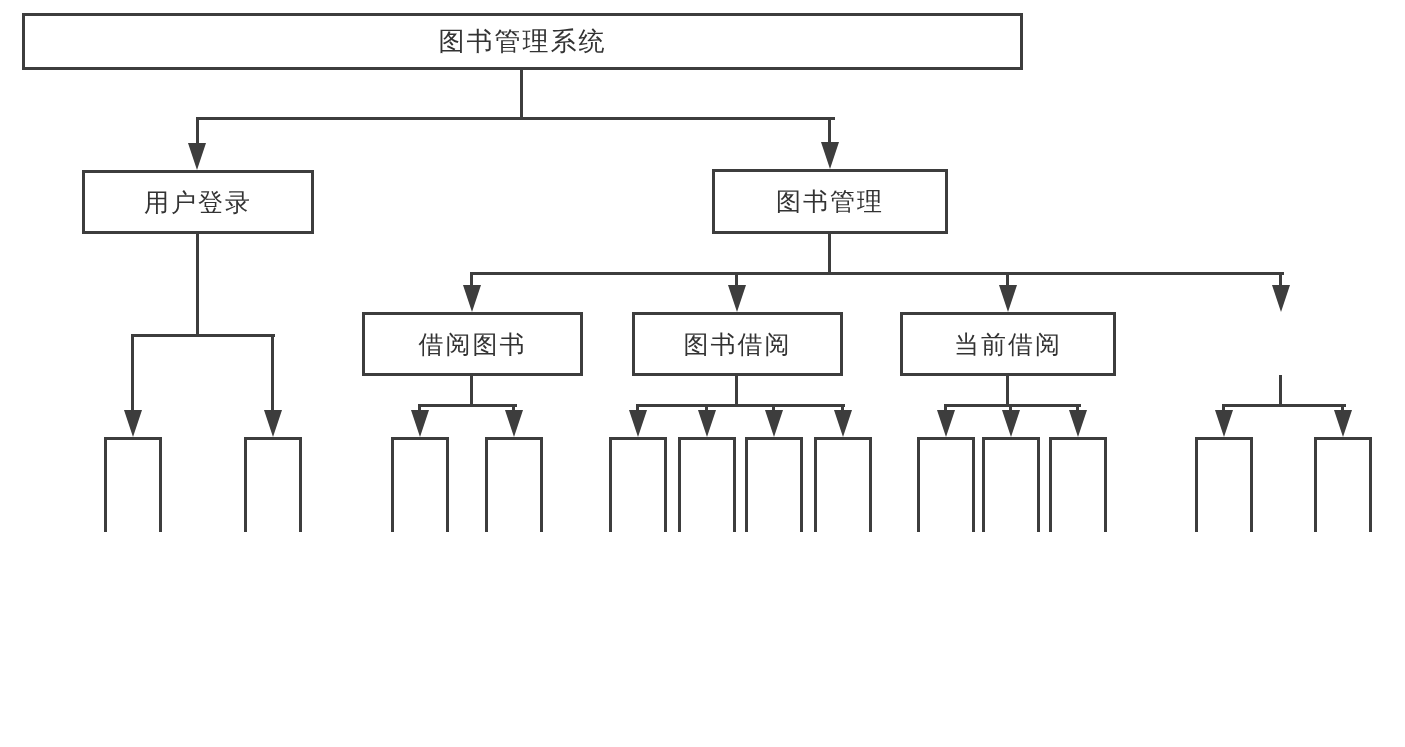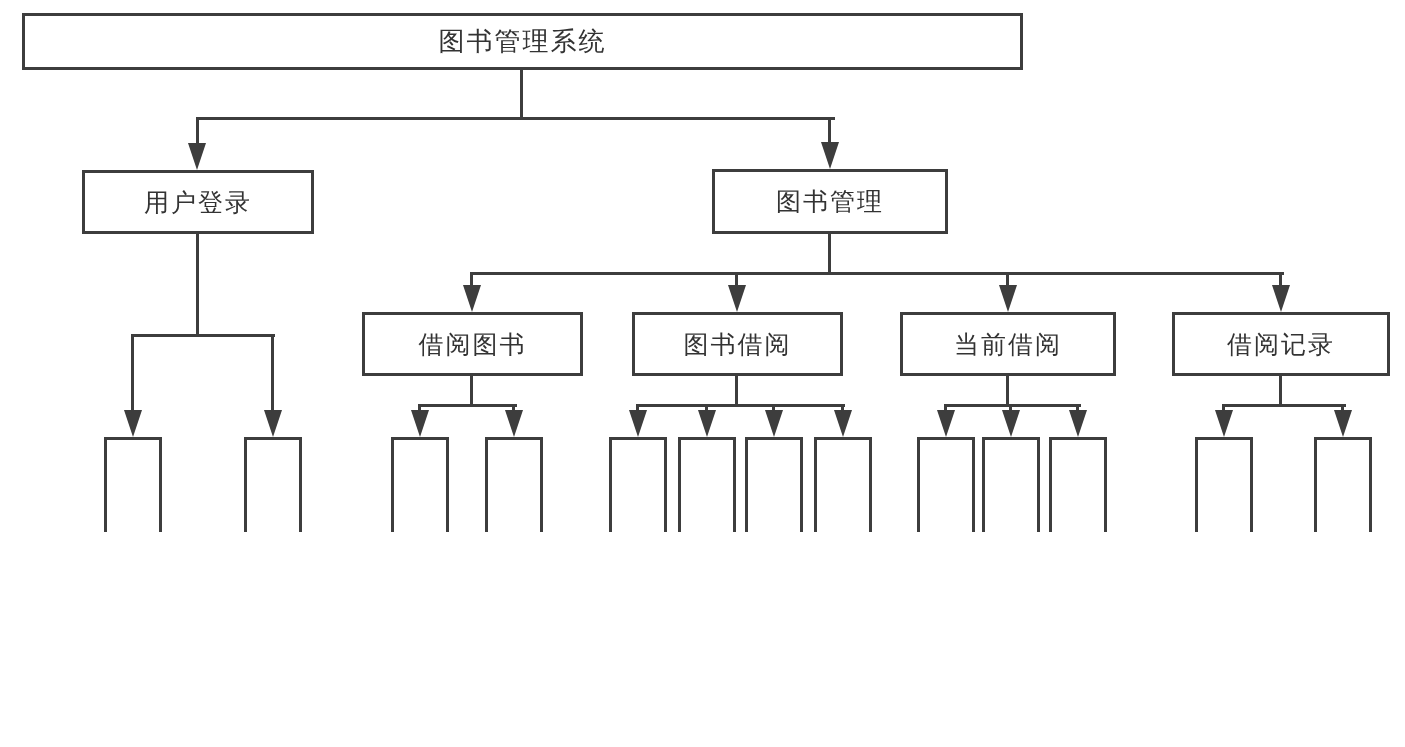--- a/index.html
+++ b/index.html
@@ -57,23 +57,20 @@
   </div>
 
   <div class="box h-box" style="left:900px;top:312px;width:216px;height:64px">
     <span>当前借阅</span>
   </div>
 
   <div class="box h-box" style="left:632px;top:312px;width:211px;height:64px">
     <span>图书借阅</span>
   </div>
 
-  <div class="box h-box" style="left:1172px;top:312px;width:218px;height:64px">
-    <span>借阅记录</span>
-  </div>
 
   <div class="box v-box" style="left:104px">
     <span class="vlabel">用户登录</span>
   </div>
   <div class="box v-box" style="left:244px">
     <span class="vlabel">注销登录</span>
   </div>
 
   <div class="box v-box" style="left:391px">
     <span class="vlabel">查询图书</span>

